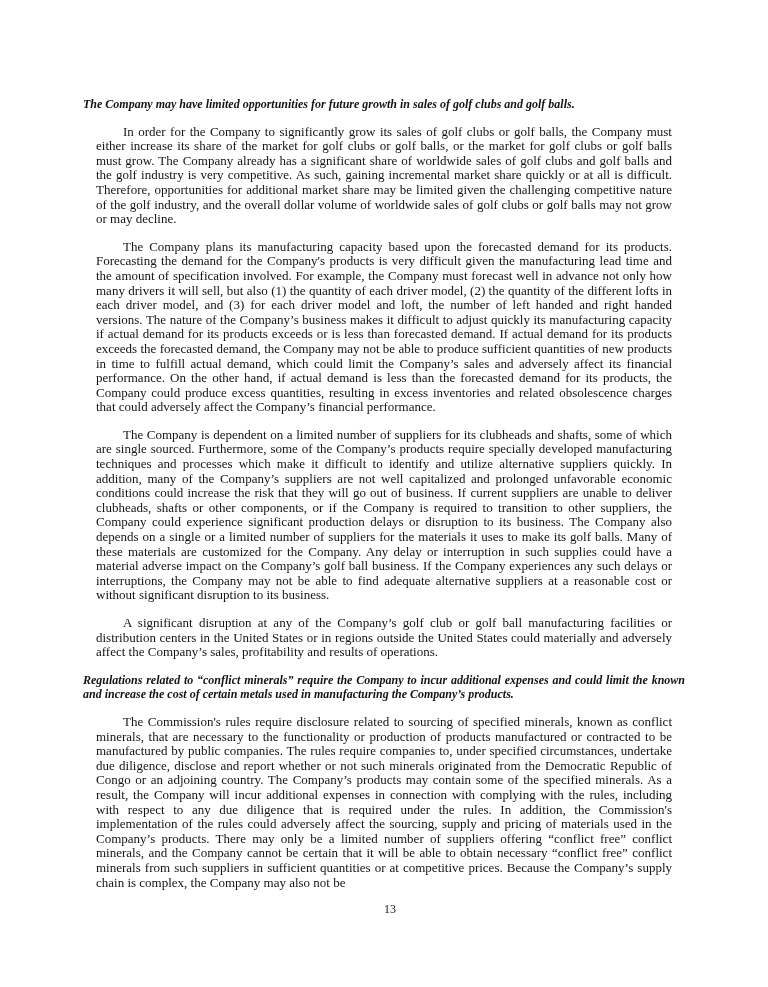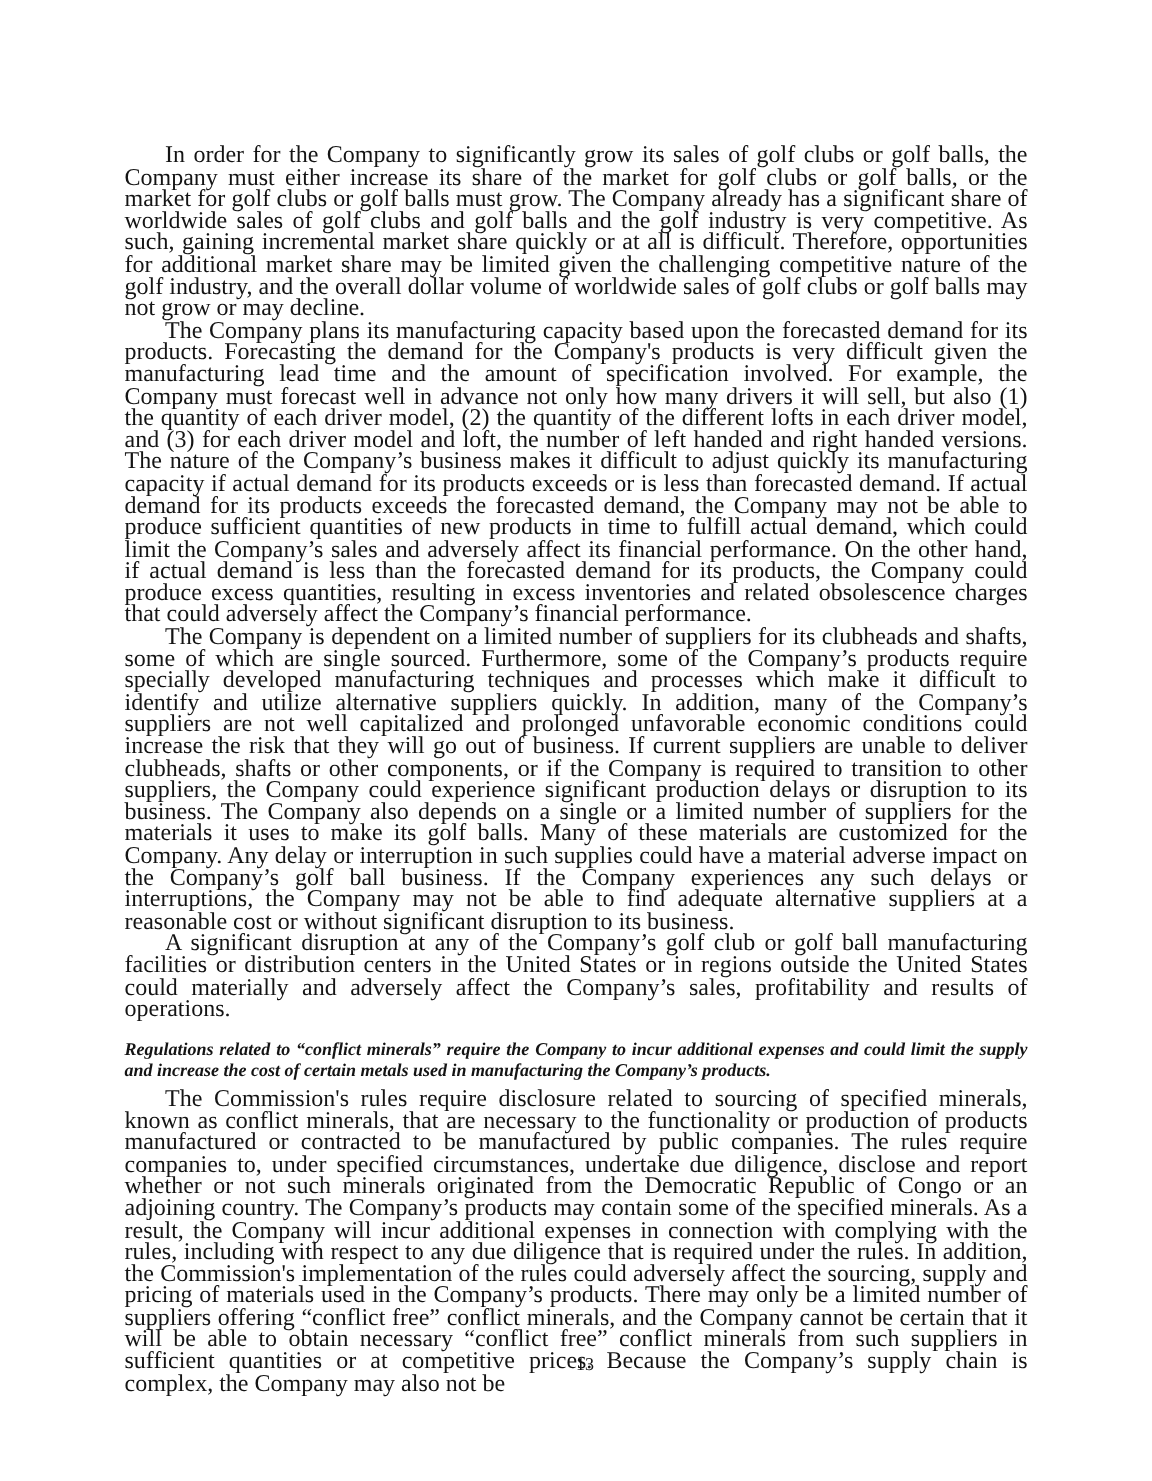--- a/index.html
+++ b/index.html
@@ -27,58 +27,59 @@
     font-weight: bold;
     font-style: italic;
     line-height: 14.6px;
     margin: 11px 0 5px 0;
     text-align: justify;
   }
   .risk-section:first-child .risk-heading {
     margin-top: 0;
   }
   .risk-paragraph {
-    font-size: 16px;
+    font-size: 13px;
     line-height: 14.6px;
-    margin: 0;
+    margin: 13px;
     text-indent: 27px;
     text-align: justify;
   }
   .page-footer {
     position: absolute;
     top: 902px;
     left: 0;
     width: 768px;
     text-align: center;
     font-size: 12px;
     line-height: 14.6px;
     padding-left: 12px;
   }
 </style>
 </head>
 <body>
 
 <div class="page">
 
   <section class="risk-section">
+    <h2 class="risk-heading">The Company may have limited opportunities for future growth in sales of golf clubs and golf balls.</h2>
     <p class="risk-paragraph">In order for the Company to significantly grow its sales of golf clubs or golf balls, the Company must either increase its share of the market for golf clubs or golf balls, or the market for golf clubs or golf balls must grow. The Company already has a significant share of worldwide sales of golf clubs and golf balls and the golf industry is very competitive. As such, gaining incremental market share quickly or at all is difficult. Therefore, opportunities for additional market share may be limited given the challenging competitive nature of the golf industry, and the overall dollar volume of worldwide sales of golf clubs or golf balls may not grow or may decline.</p>
   </section>
 
   <section class="risk-section">
     <p class="risk-paragraph">The Company plans its manufacturing capacity based upon the forecasted demand for its products. Forecasting the demand for the Company's products is very difficult given the manufacturing lead time and the amount of specification involved. For example, the Company must forecast well in advance not only how many drivers it will sell, but also (1) the quantity of each driver model, (2) the quantity of the different lofts in each driver model, and (3) for each driver model and loft, the number of left handed and right handed versions. The nature of the Company’s business makes it difficult to adjust quickly its manufacturing capacity if actual demand for its products exceeds or is less than forecasted demand. If actual demand for its products exceeds the forecasted demand, the Company may not be able to produce sufficient quantities of new products in time to fulfill actual demand, which could limit the Company’s sales and adversely affect its financial performance. On the other hand, if actual demand is less than the forecasted demand for its products, the Company could produce excess quantities, resulting in excess inventories and related obsolescence charges that could adversely affect the Company’s financial performance.</p>
   </section>
 
   <section class="risk-section">
     <p class="risk-paragraph">The Company is dependent on a limited number of suppliers for its clubheads and shafts, some of which are single sourced. Furthermore, some of the Company’s products require specially developed manufacturing techniques and processes which make it difficult to identify and utilize alternative suppliers quickly. In addition, many of the Company’s suppliers are not well capitalized and prolonged unfavorable economic conditions could increase the risk that they will go out of business. If current suppliers are unable to deliver clubheads, shafts or other components, or if the Company is required to transition to other suppliers, the Company could experience significant production delays or disruption to its business. The Company also depends on a single or a limited number of suppliers for the materials it uses to make its golf balls. Many of these materials are customized for the Company. Any delay or interruption in such supplies could have a material adverse impact on the Company’s golf ball business. If the Company experiences any such delays or interruptions, the Company may not be able to find adequate alternative suppliers at a reasonable cost or without significant disruption to its business.</p>
   </section>
 
   <section class="risk-section">
     <p class="risk-paragraph">A significant disruption at any of the Company’s golf club or golf ball manufacturing facilities or distribution centers in the United States or in regions outside the United States could materially and adversely affect the Company’s sales, profitability and results of operations.</p>
   </section>
 
   <section class="risk-section">
-    <h2 class="risk-heading">Regulations related to “conflict minerals” require the Company to incur additional expenses and could limit the supply and increase the cost of certain metals used in manufacturing the Company’s products.</h2>
+    <h2 class="risk-heading">Regulations related to “conflict minerals” require the Company to incur additional expenses and could limit the known and increase the cost of certain metals used in manufacturing the Company’s products.</h2>
     <p class="risk-paragraph">The Commission's rules require disclosure related to sourcing of specified minerals, known as conflict minerals, that are necessary to the functionality or production of products manufactured or contracted to be manufactured by public companies. The rules require companies to, under specified circumstances, undertake due diligence, disclose and report whether or not such minerals originated from the Democratic Republic of Congo or an adjoining country. The Company’s products may contain some of the specified minerals. As a result, the Company will incur additional expenses in connection with complying with the rules, including with respect to any due diligence that is required under the rules. In addition, the Commission's implementation of the rules could adversely affect the sourcing, supply and pricing of materials used in the Company’s products. There may only be a limited number of suppliers offering “conflict free” conflict minerals, and the Company cannot be certain that it will be able to obtain necessary “conflict free” conflict minerals from such suppliers in sufficient quantities or at competitive prices. Because the Company’s supply chain is complex, the Company may also not be</p>
   </section>
 
   <div class="page-footer">13</div>
 
 </div>
 
 </body></html>

